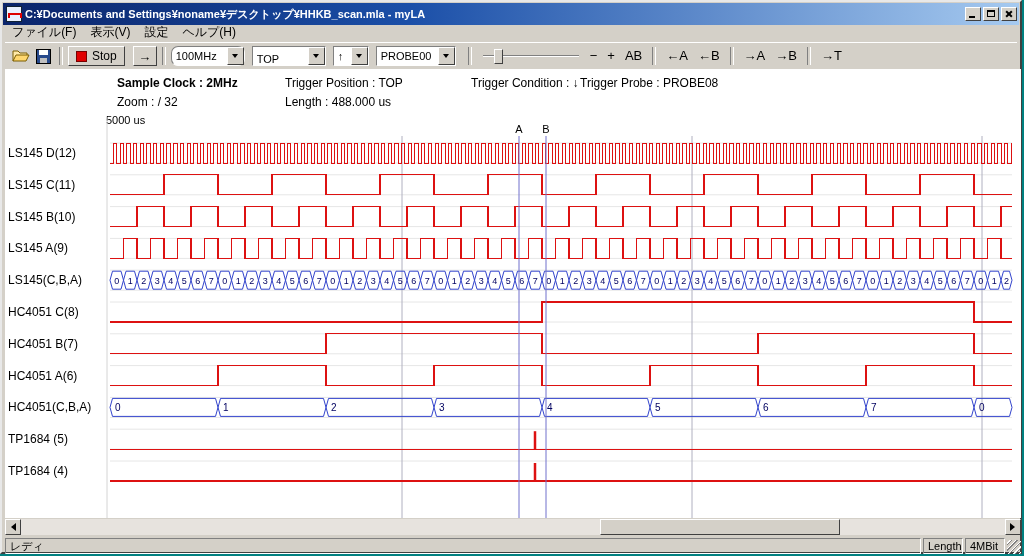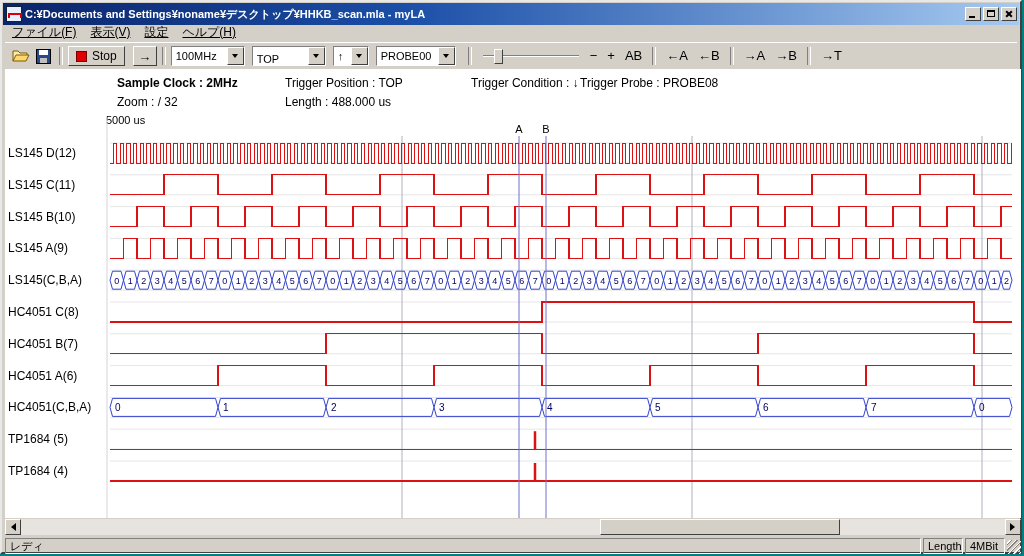--- a/index.html
+++ b/index.html
@@ -17,21 +17,21 @@
   .title-text{white-space:nowrap;overflow:hidden;flex:1;}
   .winbtns{display:flex;gap:2px;margin-left:4px;}
   .winbtn{width:16px;height:14px;background:#d4d0c8;border:1px solid;border-color:#fff #404040 #404040 #fff;
           position:relative;box-sizing:border-box;}
   .winbtn .g-min{position:absolute;left:3px;bottom:2px;width:6px;height:2px;background:#000;}
   .winbtn .g-max{position:absolute;left:3px;top:2px;width:8px;height:7px;border:1px solid #000;border-top:2px solid #000;box-sizing:border-box;}
   .winbtn .g-x1,.winbtn .g-x2{position:absolute;left:3px;top:5px;width:8px;height:2px;background:#000;}
   .winbtn .g-x1{transform:rotate(45deg);} .winbtn .g-x2{transform:rotate(-45deg);}
   
   .menubar{position:absolute;left:3px;top:21px;right:3px;height:18px;display:flex;align-items:center;font-size:12px;color:#000;}
-  .menu-item{padding:1px 7px;text-decoration:underline;}
+  .menu-item{padding:1px 7px;}
   
   .toolbar{position:absolute;left:3px;top:40px;right:3px;height:26px;display:flex;align-items:center;
            border-top:1px solid #fff;border-bottom:1px solid #808080;padding-left:5px;}
   .sep{width:2px;height:18px;border-left:1px solid #808080;border-right:1px solid #fff;margin:0 5px;}
   .toolico{width:22px;height:20px;display:flex;align-items:center;justify-content:center;}
   .raised{background:#d4d0c8;border:1px solid;border-color:#fff #404040 #404040 #fff;}
   .stopbtn{height:20px;display:flex;align-items:center;padding:0 7px;font-size:12px;gap:5px;margin-right:8px;box-sizing:border-box;}
   .stopsq{width:9px;height:9px;background:#e00000;border:1px solid #700;}
   .runbtn{width:24px;height:20px;display:flex;align-items:center;justify-content:center;font-size:13px;font-weight:bold;box-sizing:border-box;}
   .combo{height:20px;background:#fff;border:1px solid;border-color:#808080 #fff #fff #808080;
@@ -112,21 +112,21 @@
       </div>
       <div class="sep"></div>
       <div class="stopbtn raised">
         <span class="stopsq"></span>
         <span>Stop</span>
       </div>
       <div class="runbtn raised">
         <span>→</span>
       </div>
       <div class="sep"></div>
-      <div class="combo" style="width:74px;">
+      <div class="combo" style="width:74px;border-radius:7px;">
         <span class="cval">100MHz</span>
         <span class="drop">
             <span class="tri-down"></span>
           </span>
       </div>
       <div class="combo" style="width:74px;align-items:flex-end;">
         <span class="cval">TOP</span>
         <span class="drop">
             <span class="tri-down"></span>
           </span>

